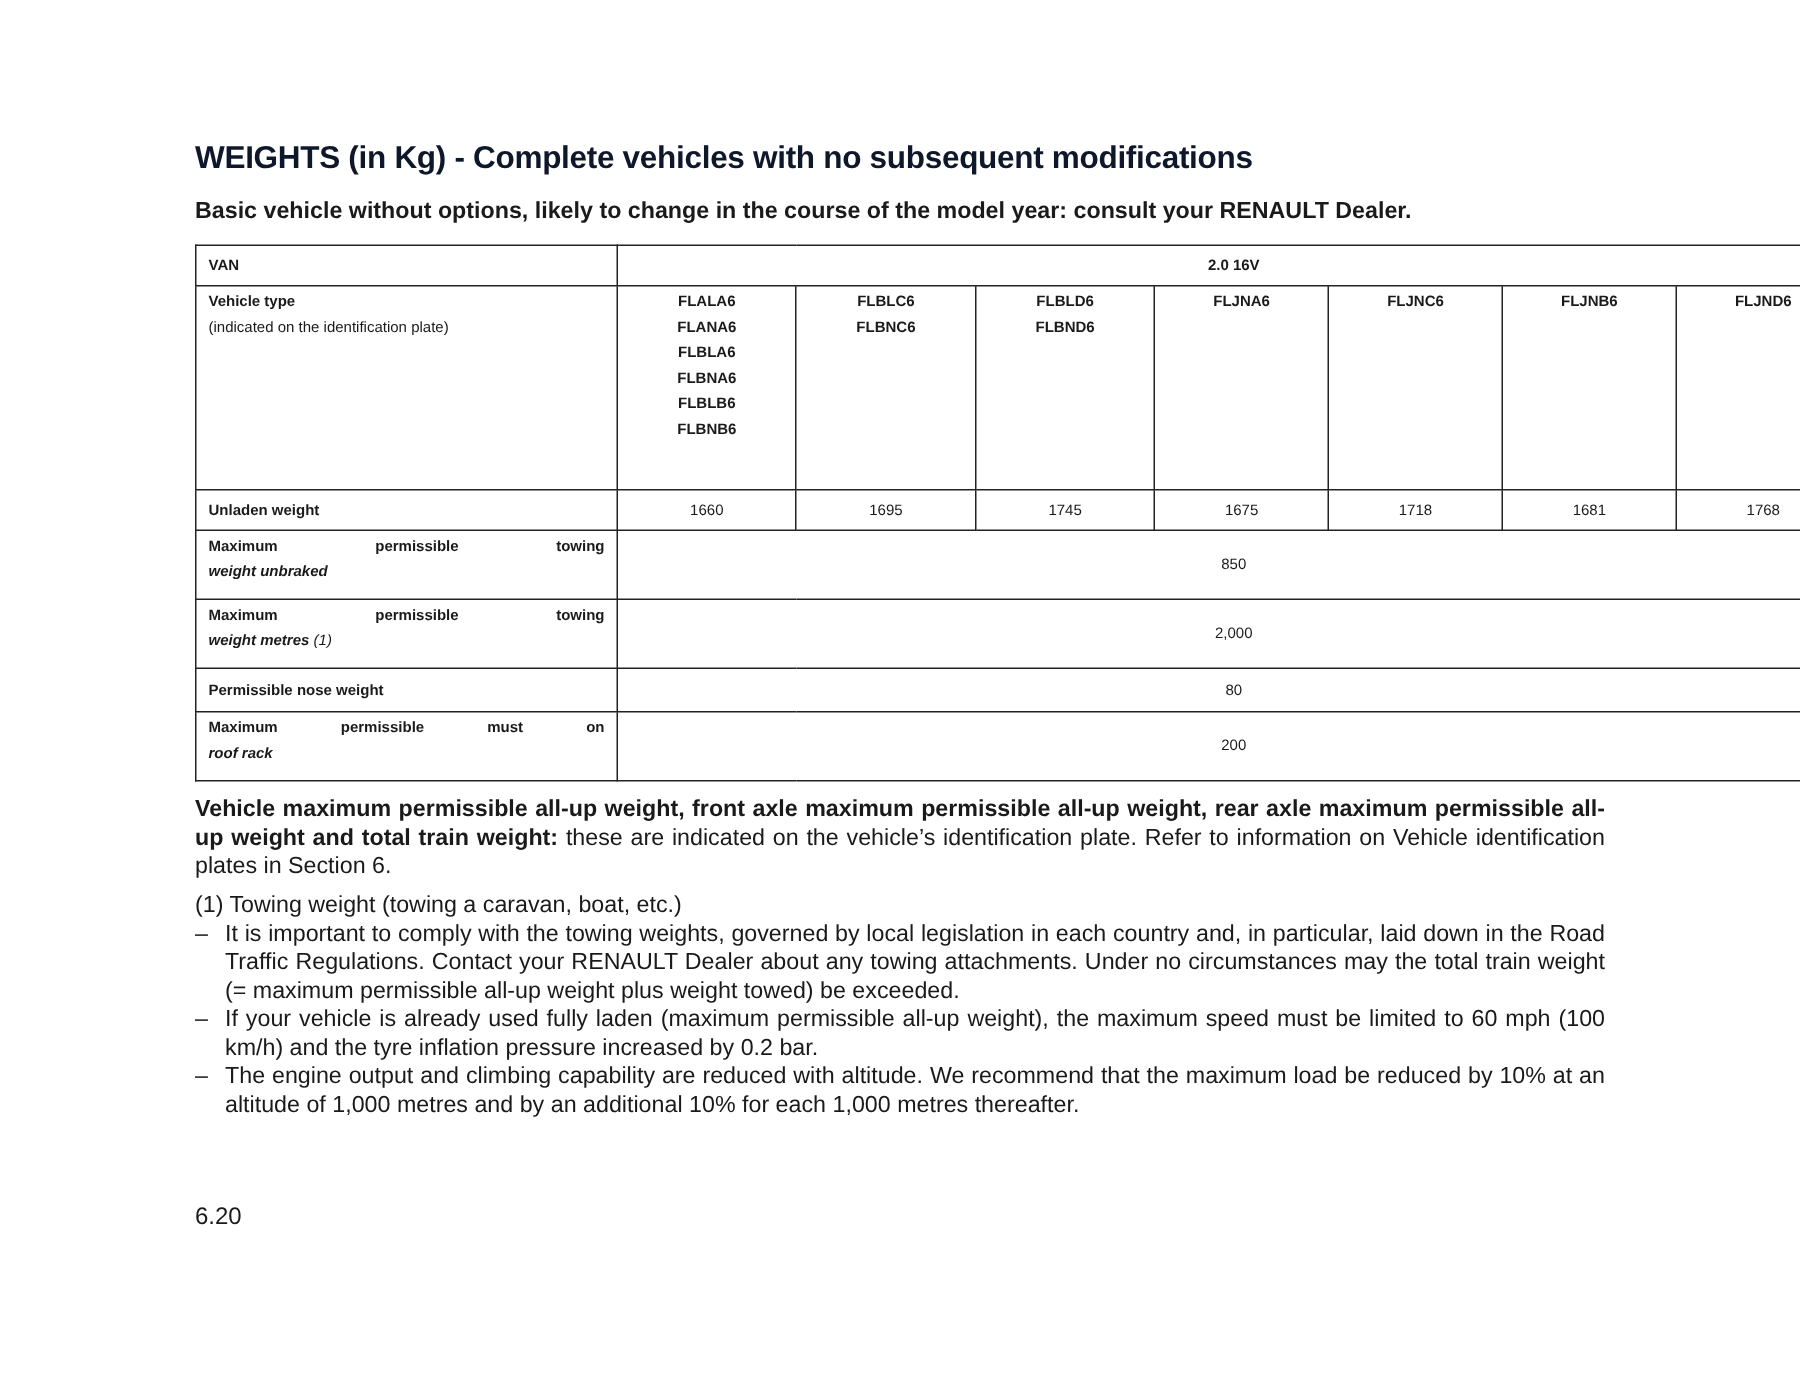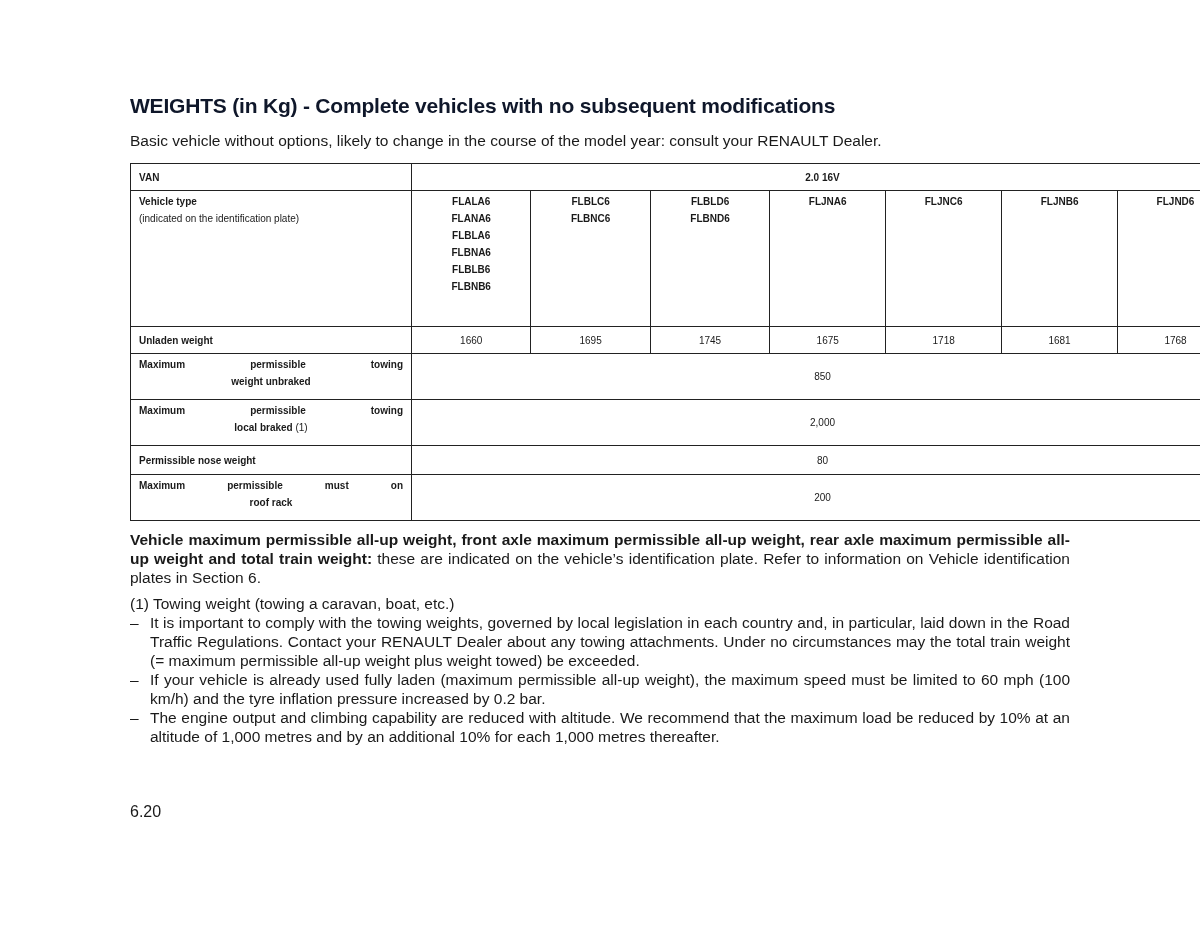--- a/index.html
+++ b/index.html
@@ -1,31 +1,31 @@
 <!DOCTYPE html>
 <html><head>
 <meta charset="utf-8">
 <style>
   html, body { margin: 0; padding: 0; background: #ffffff; }
   body { width: 1200px; height: 928px; position: relative; color: #1a1a1a; font-family: "Liberation Sans", sans-serif; overflow: hidden; }
   .page-title { position: absolute; left: 130px; top: 94px; font-size: 21px; font-weight: bold; letter-spacing: -0.2px; margin: 0; color: #0f172a; }
-  .subtitle { position: absolute; left: 130px; top: 132px; font-size: 15.5px; font-weight: normal; margin: 0; color: #1a1a1a; }
+  .subtitle { position: absolute; left: 130px; top: 132px; font-size: 15.5px; font-weight: bold; margin: 0; color: #1a1a1a; }
   table.weights { position: absolute; left: 130px; top: 163px; width: 1104px; border-collapse: collapse; font-size: 10px; padding-left: 34px; }
   table.weights td { border: 1.5px solid #222; padding: 2px 8px; vertical-align: top; line-height: 17px; }
   table.weights td.label { width: 264px; }
   table.weights td.b { font-weight: bold; }
   table.weights td.center { text-align: center; }
   table.weights td.vmid { vertical-align: middle; }
   table.weights tr.row-van td { height: 22px; vertical-align: middle; }
   table.weights tr.row-type td { height: 131px; }
   table.weights tr.row-unladen td { height: 22px; vertical-align: middle; }
   table.weights tr.row-2 td { height: 41px; }
   table.weights tr.row-1 td { height: 24px; }
   .justify { text-align: justify; text-align-last: justify; display: block; }
-  .last-line { text-align: center; display: block; }
+  .last-line { text-align: left; display: block; font-style: italic; }
   .code { display: block; }
   .notes { position: absolute; left: 130px; top: 530px; width: 940px; font-size: 15.5px; line-height: 19px; }
   .notes p { margin: 0; }
   .notes .intro { text-align: justify; }
   .notes .footnote { margin-top: 7px; }
   .notes ul { list-style: none; margin: 0; padding: 0; }
   .notes li { position: relative; padding-left: 20px; text-align: justify; }
   .notes li .dash { position: absolute; left: 0; top: 0; }
   .page-number { position: absolute; left: 130px; top: 803px; font-size: 16px; }
 </style>
@@ -88,21 +88,21 @@
   <tr class="row-2">
     <td class="label b">
       <span class="justify">Maximum permissible towing</span>
       <span class="last-line">weight unbraked</span>
     </td>
     <td class="center vmid" colspan="7">850</td>
   </tr>
   <tr class="row-2">
     <td class="label b">
       <span class="justify">Maximum permissible towing</span>
-      <span class="last-line"><span>local braked</span><span style="font-weight:normal"> (1)</span></span>
+      <span class="last-line"><span>weight metres</span><span style="font-weight:normal"> (1)</span></span>
     </td>
     <td class="center vmid" colspan="7">2,000</td>
   </tr>
   <tr class="row-1">
     <td class="label b vmid">Permissible nose weight</td>
     <td class="center vmid" colspan="7">80</td>
   </tr>
   <tr class="row-2">
     <td class="label b">
       <span class="justify">Maximum permissible must on</span>

